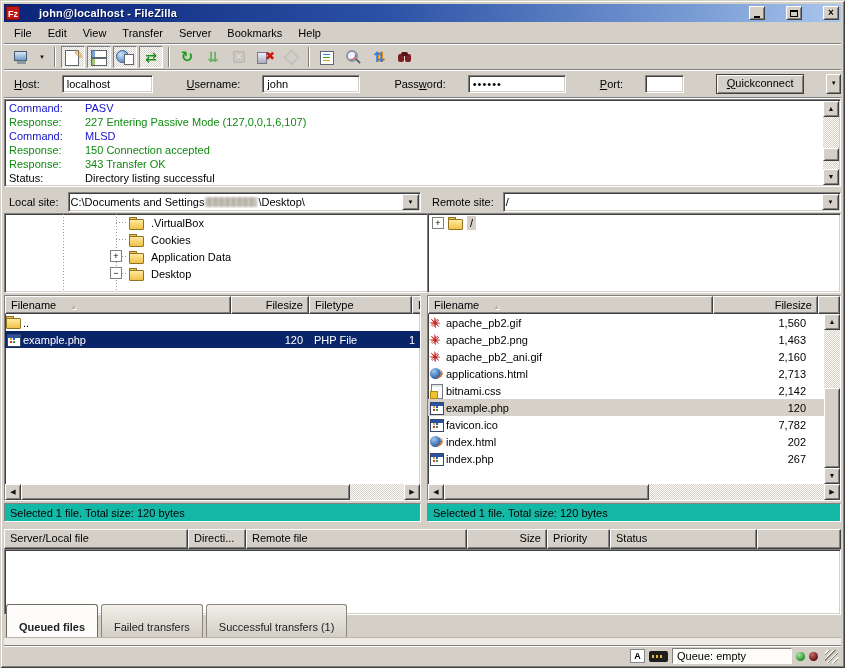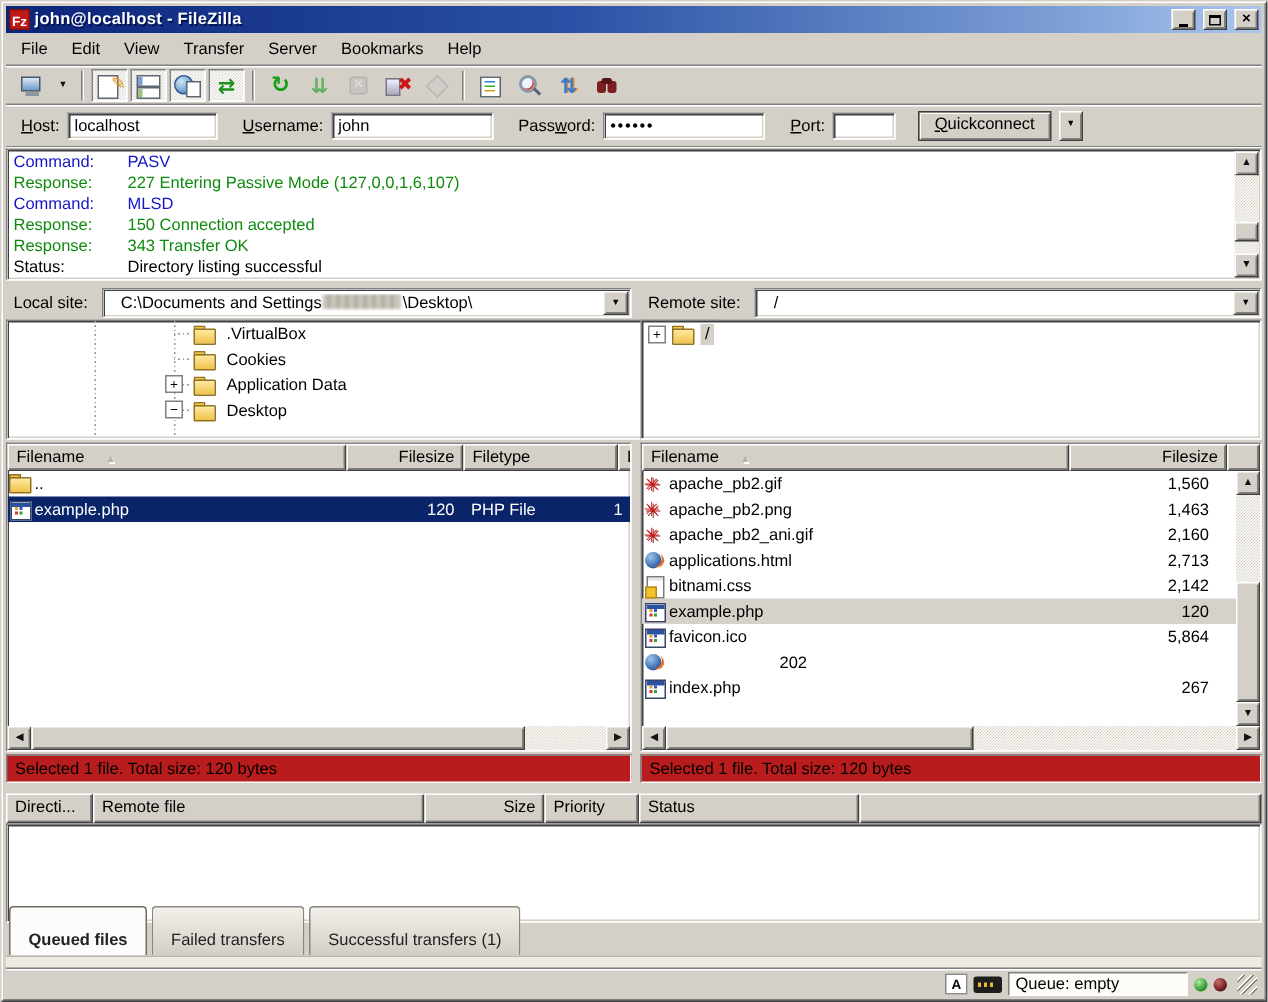--- a/index.html
+++ b/index.html
@@ -1,20 +1,20 @@
 <!DOCTYPE html>
 <html><head>
 <meta charset="utf-8">
 <style>
   html,body{margin:0;padding:0;background:#fff;}
   *{box-sizing:border-box;font-family:"Liberation Sans","DejaVu Sans",sans-serif;}
   #win{position:relative;width:845px;height:668px;background:#d4d0c8;font-size:11px;color:#000;
        box-shadow:inset 1px 1px 0 #d4d0c8, inset -1px -1px 0 #404040, inset 2px 2px 0 #fff, inset -2px -2px 0 #808080;}
   
-  .titlebar{position:absolute;left:4px;top:4px;right:4px;height:18px;display:flex;align-items:center;gap:3px;padding:0 2px;
+  .titlebar{position:absolute;left:4px;top:4px;right:4px;height:18px;display:flex;align-items:center;gap:19px;padding:0 2px;
             background:linear-gradient(90deg,#0b247a 0%,#2a51a5 45%,#7fa1d8 85%,#abc7ee 100%);}
   .appicon{width:14px;height:14px;background:#c01818;color:#fff;font-weight:bold;font-size:9px;line-height:14px;text-align:center;border:1px solid #7d0e0e;}
   .title{flex:1;color:#fff;font-weight:bold;font-size:11px;letter-spacing:.2px;text-shadow:1px 1px 0 #00114d;}
   .winbtn{width:16px;height:14px;background:#d4d0c8;border:1px solid;border-color:#fff #404040 #404040 #fff;
           box-shadow:inset 1px 1px 0 #d4d0c8, inset -1px -1px 0 #808080;display:flex;align-items:center;justify-content:center;margin-left:2px;}
   .g-min{width:6px;height:2px;background:#000;margin-top:7px;}
   .g-max{width:8px;height:7px;border:1px solid #000;border-top:2px solid #000;}
   .g-close{font-size:10px;font-weight:bold;line-height:10px;}
   
   .menubar{position:absolute;left:4px;top:23px;right:4px;height:19px;display:flex;align-items:center;padding-left:2px;}
@@ -46,21 +46,21 @@
   .ticon.disconnect::after{content:"✖";position:absolute;right:-1px;top:1px;font-size:12px;font-weight:bold;color:#cc1616;}
   .ticon.reconnect::before{content:"";position:absolute;left:4px;top:4px;width:9px;height:9px;background:#cfcbc2;border:1px solid #98948b;transform:rotate(45deg);}
   .ticon.directory-listing-filters::before{content:"";position:absolute;left:2px;top:3px;width:12px;height:12px;background:#fff;border:1px solid #5d6773;}
   .ticon.directory-listing-filters::after{content:"";position:absolute;left:5px;top:6px;width:7px;height:1px;background:#2d7de0;box-shadow:0 3px 0 #2db32d,0 6px 0 #d89c1c;}
   .ticon.directory-comparison::before{content:"";position:absolute;left:2px;top:2px;width:8px;height:8px;border:2px solid #8a97a8;border-radius:50%;background:#eef4fb;box-shadow:inset -1px -1px 0 #d44;}
   .ticon.directory-comparison::after{content:"";position:absolute;left:11px;top:12px;width:6px;height:2px;background:#5a6374;transform:rotate(45deg);}
   .ticon.synchronized-browsing::before{content:"⇅";position:absolute;inset:0;text-align:center;line-height:18px;font-size:14px;font-weight:bold;color:#2d7de0;text-shadow:1px 0 0 #e8860f;}
   .ticon.find-files::before{content:"";position:absolute;left:2px;top:6px;width:6px;height:8px;background:#7a2020;border-radius:2px;box-shadow:7px 0 0 #7a2020;}
   .ticon.find-files::after{content:"";position:absolute;left:5px;top:4px;width:7px;height:4px;background:#581414;border-radius:2px;}
   
-  .qc{position:absolute;left:4px;top:69px;right:4px;height:28px;display:flex;align-items:center;gap:5px;padding-left:10px;
+  .qc{position:absolute;left:4px;top:69px;right:4px;height:28px;display:flex;align-items:center;gap:22px;padding-left:10px;
       border-top:1px solid #808080;box-shadow:inset 0 1px 0 #fff,0 1px 0 #808080,0 2px 0 #fff;}
   .field{height:18px;background:#fff;border:1px solid;border-color:#808080 #fff #fff #808080;box-shadow:inset 1px 1px 0 #404040,inset -1px -1px 0 #d4d0c8;
          padding:2px 4px;display:flex;align-items:center;overflow:hidden;white-space:nowrap;}
   .f-host{width:100px;margin-right:12px;}
   .f-user{width:108px;margin-right:12px;}
   .f-pass{width:108px;margin-right:12px;letter-spacing:1px;}
   .f-port{width:42px;margin-right:10px;}
   .btn{height:20px;padding:2px 10px;background:#d4d0c8;border:1px solid #404040;box-shadow:inset 1px 1px 0 #fff,inset -1px -1px 0 #808080;}
   .btn-dd{width:16px;height:20px;background:#d4d0c8;border:1px solid;border-color:#fff #404040 #404040 #fff;box-shadow:inset 1px 1px 0 #d4d0c8,inset -1px -1px 0 #808080;
           font-size:6px;line-height:17px;text-align:center;}
@@ -78,21 +78,21 @@
        box-shadow:inset 1px 1px 0 #404040,inset -1px -1px 0 #d4d0c8;padding:2px 20px 2px 4px;overflow:hidden;}
   .logline{display:flex;height:14px;line-height:13px;white-space:nowrap;}
   .logline .ll{width:76px;flex:0 0 76px;}
   .cmd{color:#1414c8;} .resp{color:#0f8a0f;} .stat{color:#000;}
   
   .sitebar{position:absolute;top:191px;height:21px;display:flex;align-items:center;gap:4px;}
   .sb-left{left:4px;width:417px;} .sb-right{left:427px;right:4px;}
   .sitelabel{padding:3px 5px;white-space:nowrap;}
   .combo{flex:1;height:20px;background:#fff;border:1px solid;border-color:#808080 #fff #fff #808080;box-shadow:inset 1px 1px 0 #404040,inset -1px -1px 0 #d4d0c8;
          display:flex;align-items:center;overflow:hidden;}
-  .combo .cv{flex:1;padding:0 12px;white-space:nowrap;overflow:hidden;}
+  .combo .cv{flex:1;padding:0 2px;white-space:nowrap;overflow:hidden;}
   .combo .cbtn{width:17px;height:16px;margin:0 1px;background:#d4d0c8;border:1px solid;border-color:#fff #404040 #404040 #fff;
                box-shadow:inset 1px 1px 0 #d4d0c8,inset -1px -1px 0 #808080;font-size:6px;line-height:14px;text-align:center;flex:0 0 17px;}
   .redact{display:inline-block;width:52px;height:10px;margin:0 1px;vertical-align:-1px;background:repeating-linear-gradient(90deg,#c9c5bb 0 3px,#b3afa5 3px 6px);filter:blur(1px);}
   
   .tree{position:absolute;top:213px;height:80px;background:#fff;border:1px solid;border-color:#808080 #fff #fff #808080;
         box-shadow:inset 1px 1px 0 #404040,inset -1px -1px 0 #d4d0c8;overflow:hidden;}
   .t-left{left:4px;width:475px;} .t-right{left:427px;right:4px;}
   .trow{height:17px;display:flex;align-items:center;position:relative;white-space:nowrap;}
   .ltree .trow{padding-left:124px;}
   .rtree .trow{padding-left:4px;}
@@ -128,21 +128,21 @@
   .fi.folder::after{content:"";position:absolute;left:1px;top:2px;width:13px;height:9px;background:linear-gradient(#ffe9a0,#f0c24a);border:1px solid #8f7222;border-radius:1px;}
   .fi.apache::before{content:"✳";position:absolute;left:1px;top:-1px;font-size:13px;color:#cf1f1f;text-shadow:1px 1px 0 #8e0f0f;}
   .fi.firefox::before{content:"";position:absolute;left:2px;top:1px;width:11px;height:11px;border-radius:50%;background:radial-gradient(circle at 35% 30%,#9fc7ef,#2b5fa3 70%);}
   .fi.firefox::after{content:"";position:absolute;left:3px;top:1px;width:10px;height:10px;border-radius:50%;border-right:2px solid #e8732a;transform:rotate(25deg);}
   .fi.cssdoc::before{content:"";position:absolute;left:3px;top:0;width:10px;height:13px;background:#fff;border:1px solid #7a7a7a;box-shadow:inset 0 2px 0 #dce6f0;}
   .fi.cssdoc::after{content:"";position:absolute;left:2px;top:7px;width:6px;height:6px;background:#f2c12e;border:1px solid #b58a10;}
   .fi.appwin::before{content:"";position:absolute;left:2px;top:1px;width:12px;height:11px;background:#fff;border:1px solid #36456a;box-shadow:inset 0 3px 0 #2a52a0;}
   .fi.appwin::after{content:"";position:absolute;left:5px;top:8px;width:2px;height:2px;background:#d23333;box-shadow:3px 0 0 #33a033,3px -3px 0 #3355cc,0 -3px 0 #ddaa22;}
   .rows .vscroll{right:0;top:0;bottom:0;}
   
-  .pstatus{position:absolute;top:503px;height:19px;padding:3px 5px;border:1px solid;border-color:#808080 #fff #fff #808080;background:#b91c1c;white-space:nowrap;overflow:hidden;}
+  .pstatus{position:absolute;top:503px;height:19px;padding:3px 5px;border:1px solid;border-color:#808080 #fff #fff #808080;background:#14b8a6;white-space:nowrap;overflow:hidden;}
   .ps-left{left:4px;width:417px;} .ps-right{left:427px;right:4px;}
   
   .qheader{position:absolute;left:4px;top:529px;right:4px;height:20px;display:flex;background:#d4d0c8;}
   .qc1{flex:0 0 184px;} .qc2{flex:0 0 58px;} .qc3{flex:0 0 221px;} .qc4{flex:0 0 80px;text-align:right;} .qc5{flex:0 0 63px;} .qc6{flex:0 0 147px;} .qc7{flex:1;}
   .qbody{position:absolute;left:4px;top:549px;right:4px;height:66px;background:#fff;border:1px solid;border-color:#808080 #fff #fff #808080;box-shadow:inset 1px 1px 0 #404040,inset -1px -1px 0 #d4d0c8;}
   .tabs{position:absolute;left:4px;top:616px;right:4px;height:21px;display:flex;align-items:flex-end;gap:3px;padding-left:2px;}
   .tab{height:18px;padding:16px 12px;background:linear-gradient(#f2f0e9,#d2cec5);border:1px solid #8a867d;border-bottom:none;border-radius:3px 3px 0 0;color:#222;white-space:nowrap;}
   .tab.active{background:#fdfcfa;font-weight:bold;height:20px;border-color:#6e6a61;}
   .tabband{position:absolute;left:4px;top:637px;right:4px;height:8px;background:#edebe3;border-top:1px solid #b9b5ab;}
   
@@ -432,24 +432,25 @@
             <span class="fcell fsize">2,142</span>
           </div>
           <div class="frow hselected">
             <span class="fi appwin"></span>
             <span class="fcell fname">example.php</span>
             <span class="fcell fsize">120</span>
           </div>
           <div class="frow">
             <span class="fi appwin"></span>
             <span class="fcell fname">favicon.ico</span>
-            <span class="fcell fsize">5,864</span>
+            <span class="fcell fsize">7,782</span>
           </div>
           <div class="frow">
             <span class="fi firefox"></span>
+            <span class="fcell fname">index.html</span>
             <span class="fcell fsize">202</span>
           </div>
           <div class="frow">
             <span class="fi appwin"></span>
             <span class="fcell fname">index.php</span>
             <span class="fcell fsize">267</span>
           </div>
         </div>
       <div class="vscroll" style="right:0;top:0;bottom:0;">
         <span class="sbb">▲</span>
@@ -465,20 +466,21 @@
           <span class="thumb hthumb" style="left:0;width:54%;"></span>
         </span>
       <span class="sbb">▶</span>
     </div>
   </div>
 
   <div class="pstatus ps-left">Selected 1 file. Total size: 120 bytes</div>
   <div class="pstatus ps-right">Selected 1 file. Total size: 120 bytes</div>
 
   <div class="qheader">
+    <span class="hcell qc1"><span>Server/Local file</span></span>
     <span class="hcell qc2"><span>Directi...</span></span>
     <span class="hcell qc3"><span>Remote file</span></span>
     <span class="hcell qc4"><span>Size</span></span>
     <span class="hcell qc5"><span>Priority</span></span>
     <span class="hcell qc6"><span>Status</span></span>
     <span class="hcell qc7"></span>
   </div>
   <div class="qbody"></div>
 
   <div class="tabs">

